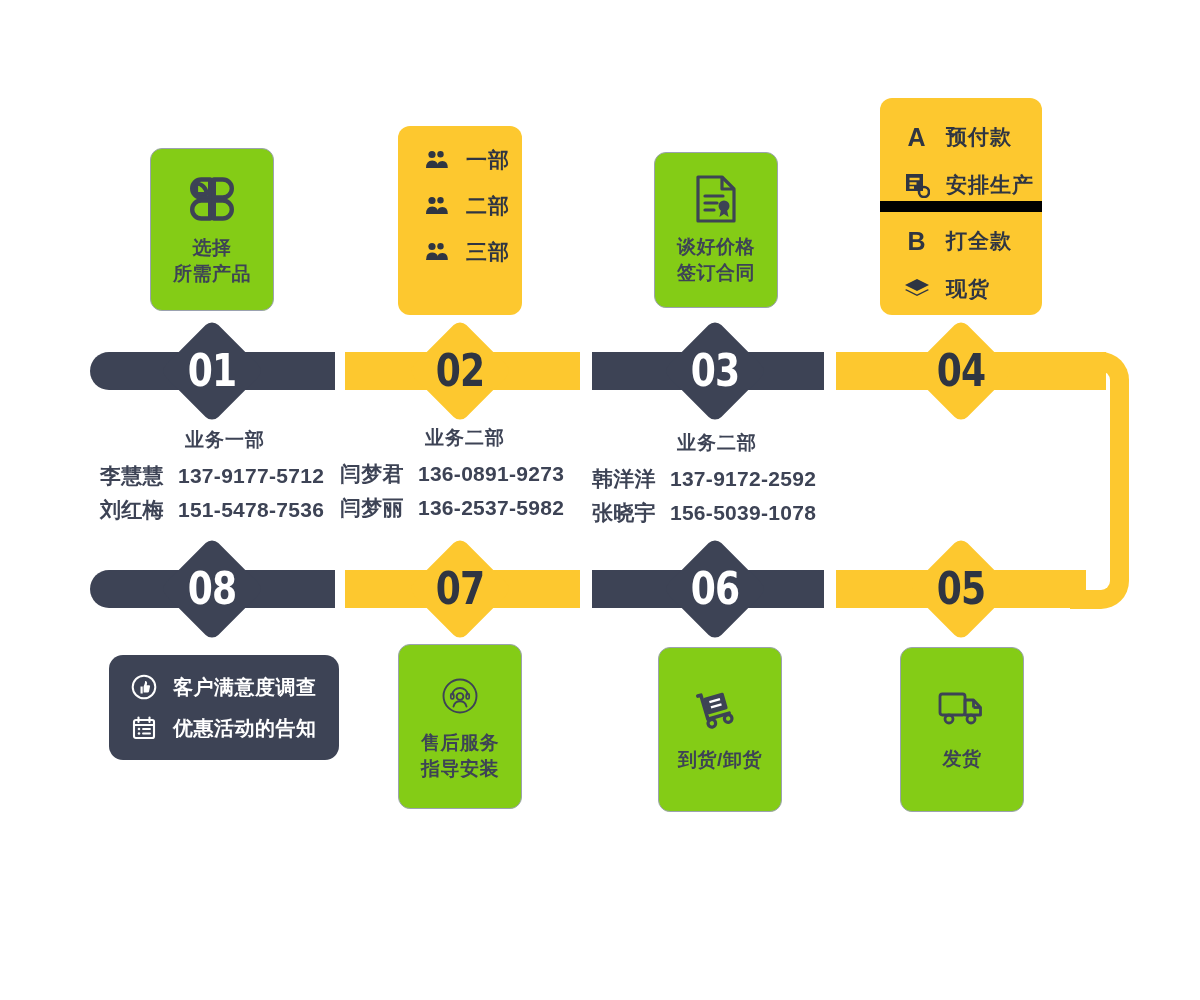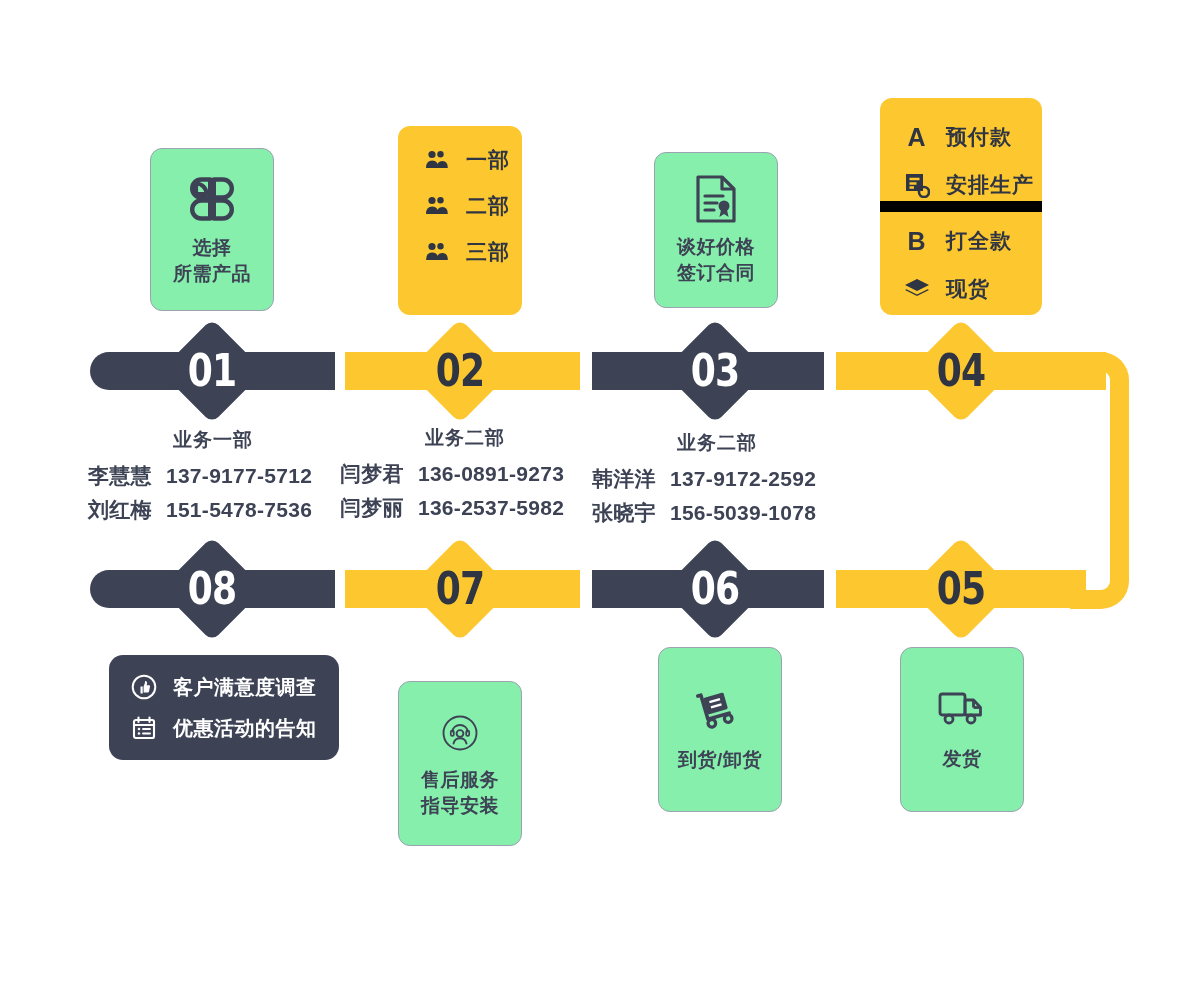--- a/index.html
+++ b/index.html
@@ -17,21 +17,21 @@
   #stage {
     position: absolute;
     left: 0; top: 0;
     width: 1200px;
     height: 1000px;
   }
 
   
   .card-outline {
     position: absolute;
-    background: #86efac;
+    background: #84cc16;
     border: 1.4px solid #9ba2b0;
     border-radius: 12px;
     box-sizing: border-box;
     display: flex;
     flex-direction: column;
     align-items: center;
     justify-content: center;
   }
   .card-outline .label {
     color: #3d4355;
@@ -310,21 +310,21 @@
 
   <div class="diamond yellow" style="left:423px; top:334px;"></div>
   <div class="dnum dark" style="left:405px; top:349px;">02</div>
 
   <div class="diamond dark" style="left:678px; top:334px;"></div>
   <div class="dnum light" style="left:660px; top:349px;">03</div>
 
   <div class="diamond yellow" style="left:924px; top:334px;"></div>
   <div class="dnum dark" style="left:906px; top:349px;">04</div>
 
-  <div class="contact" style="left:88px; top:427px; width:250px;">
+  <div class="contact" style="left:100px; top:427px; width:250px;">
     <div class="dept">业务一部</div>
     <div class="prow">
       <span class="pname">李慧慧</span>
       <span class="pnum">137-9177-5712</span>
     </div>
     <div class="prow">
       <span class="pname">刘红梅</span>
       <span class="pnum">151-5478-7536</span>
     </div>
   </div>
@@ -391,21 +391,21 @@
           <circle cx="8" cy="14" r="1.3" fill="#ffffff"></circle>
           <circle cx="8" cy="18.5" r="1.3" fill="#ffffff"></circle>
           <line x1="12" y1="14" x2="19" y2="14" stroke="#ffffff" stroke-width="1.9" stroke-linecap="round"></line>
           <line x1="12" y1="18.5" x2="19" y2="18.5" stroke="#ffffff" stroke-width="1.9" stroke-linecap="round"></line>
         </svg>
       </span>
       <span>优惠活动的告知</span>
     </div>
   </div>
 
-  <div class="card-outline" style="left:398px; top:681px; width:124px; height:165px;">
+  <div class="card-outline" style="left:398px; top:644px; width:124px; height:165px;">
     <div class="icon-wrap">
       <svg width="48" height="48" viewBox="0 0 48 48">
         <circle cx="24" cy="24" r="16.5" fill="none" stroke="#3d4355" stroke-width="1.9"></circle>
         <path d="M16.5 22.5 a7.5 6.5 0 0 1 15 0" fill="none" stroke="#3d4355" stroke-width="1.9" stroke-linecap="round"></path>
         <rect x="14.8" y="21.5" width="3" height="5.4" rx="1.4" fill="none" stroke="#3d4355" stroke-width="1.7"></rect>
         <rect x="30.2" y="21.5" width="3" height="5.4" rx="1.4" fill="none" stroke="#3d4355" stroke-width="1.7"></rect>
         <circle cx="24" cy="24.5" r="3.4" fill="none" stroke="#3d4355" stroke-width="1.9"></circle>
         <path d="M17.5 34.5 q1.4 -5.2 6.5 -5.2 q5.1 0 6.5 5.2" fill="none" stroke="#3d4355" stroke-width="1.9" stroke-linecap="round"></path>
       </svg>
     </div>

